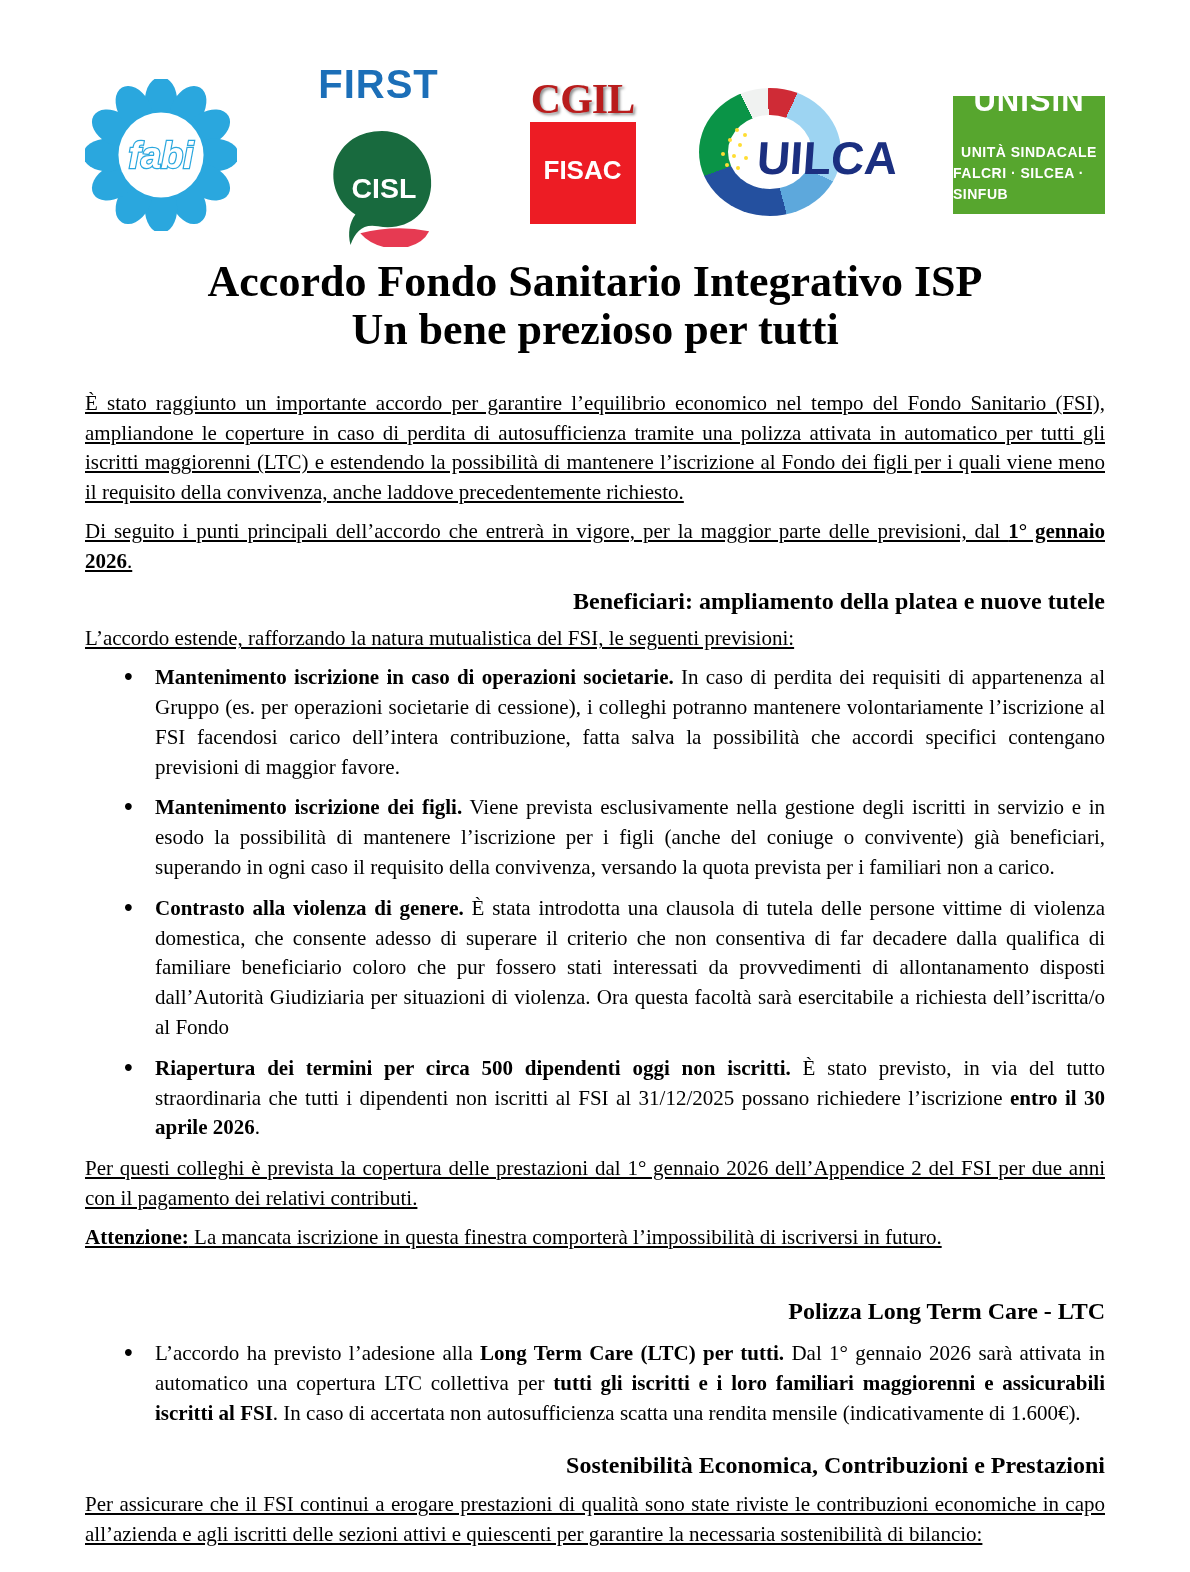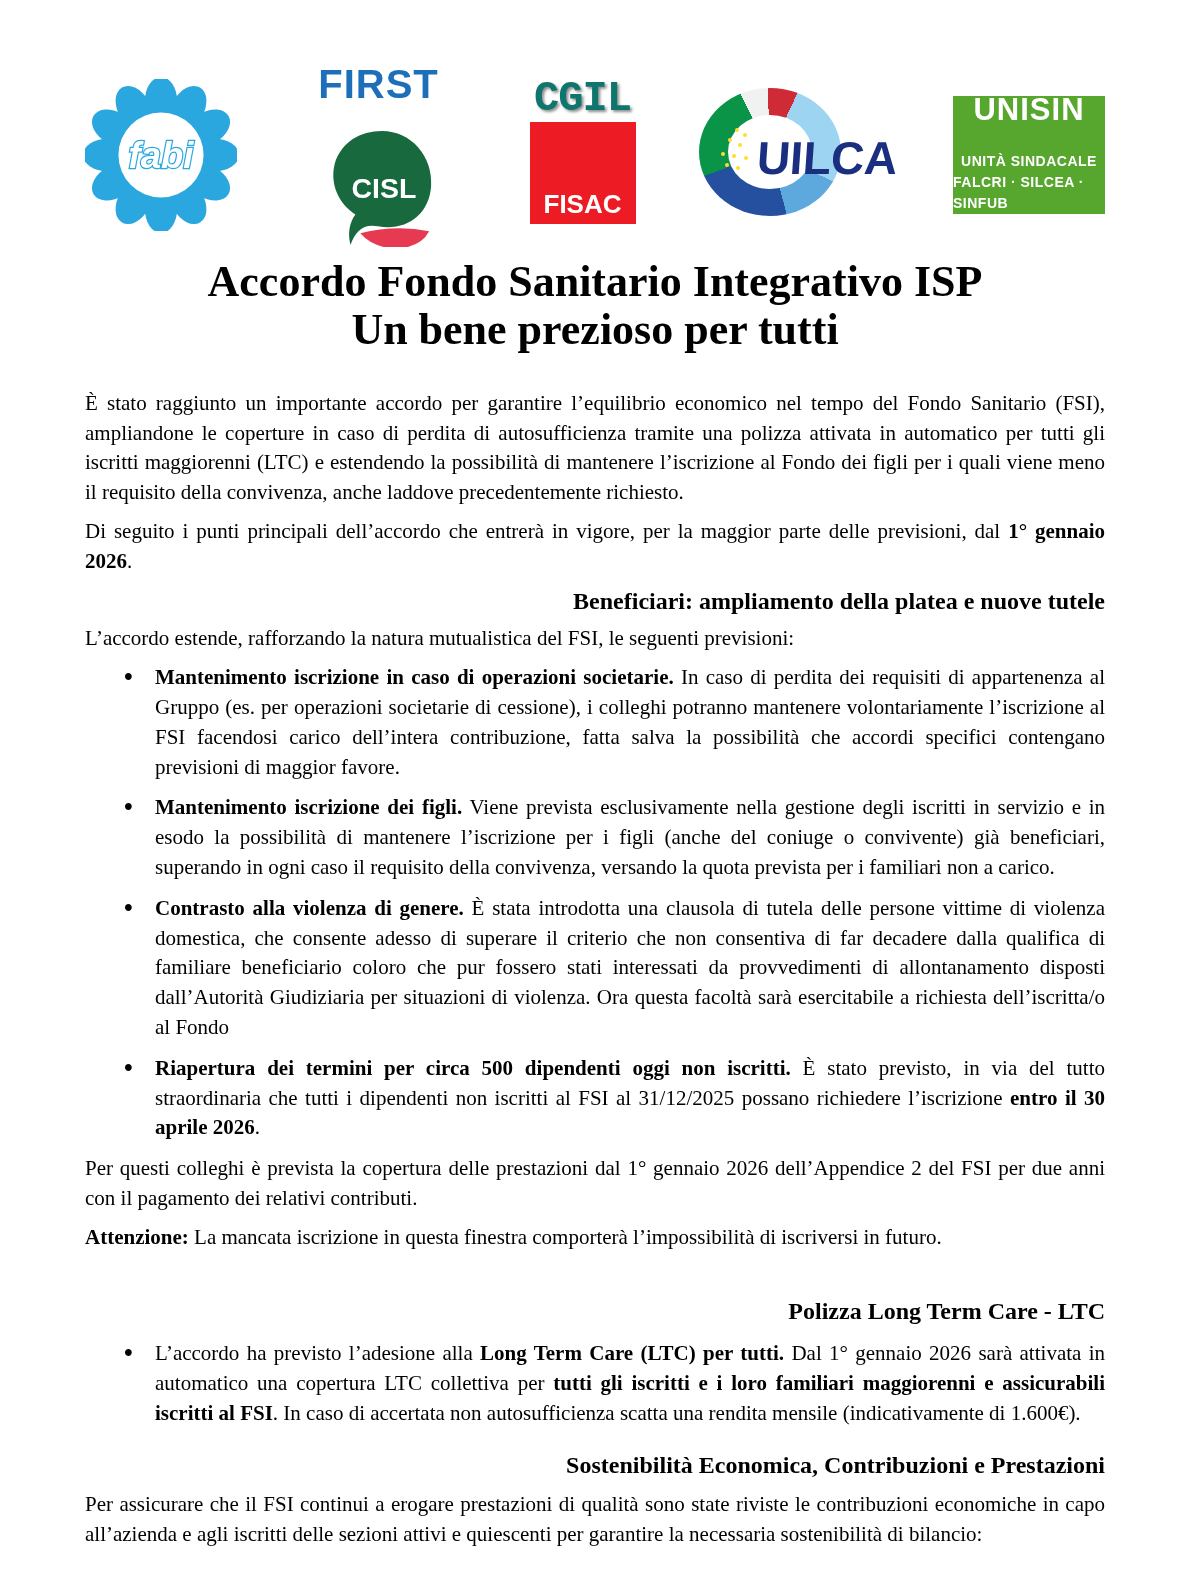--- a/index.html
+++ b/index.html
@@ -23,27 +23,27 @@
   
   .logo-firstcisl { width:175px;gap:25px; }
   .first-text {
     font-family:"Liberation Sans", sans-serif; font-weight:bold;
     font-size:40px; color:#1c6fb8; letter-spacing:1px; text-align:center; line-height:1;
   }
 
   
   .logo-cgil { width:125px; margin-top:-8px; }
   .cgil-text {
-    font-family:Liberation Mono, monospace; font-weight:bold;
-    font-size:42px; color:#0f766e; letter-spacing:-1px; line-height:1;
+    font-family:Liberation Serif, serif; font-weight:bold;
+    font-size:42px; color:#b91c1c; letter-spacing:-1px; line-height:1;
     text-shadow:2px 2px 3px rgba(0,0,0,.45); text-align:center;
   }
   .fisac-box {
     width:106px; height:102px; margin:2px auto 0; background:#ed1c24;
-    display:flex; align-items:flex-end; justify-content:center; padding-bottom:7px;
+    display:flex; align-items:center; justify-content:center; padding-bottom:7px;
   }
   .fisac-box span {
     font-family:"Liberation Sans", sans-serif; font-weight:bold;
     font-size:26px; color:#fff; letter-spacing:0; line-height:1;
   }
 
   
   .logo-uilca { position:relative; width:200px; height:150px; }
   .uilca-ring {
     position:absolute; left:0; top:8px; width:142px; height:128px; border-radius:50%;
@@ -65,34 +65,34 @@
   .uilca-text {
     position:absolute; left:58px; top:55px;
     font-family:"Liberation Sans", sans-serif; font-weight:bold;
     font-size:46px; color:#1b2f80; transform:skewX(-4deg); line-height:1;
   }
 
   
   .logo-unisin {
     width:152px; height:118px; background:#57a62e; color:#fff;
     display:flex; flex-direction:column; align-items:center; justify-content:flex-end;
-    font-family:"Liberation Sans", sans-serif;
+    padding-bottom:9px; font-family:"Liberation Sans", sans-serif;
   }
   .unisin-main { font-weight:bold; font-size:31px; letter-spacing:1px; line-height:1; margin-bottom:26px; }
   .unisin-sub1, .unisin-sub2 { font-weight:bold; font-size:14px; letter-spacing:.5px; line-height:1.5; }
 
   
   .doc-title {
     text-align:center; font-weight:bold; font-size:44px; line-height:1.1;
     margin-bottom:34px;
   }
   .para, .bullet {
     font-size:21px; line-height:29.8px; text-align:justify;
   }
-  .para { margin-bottom:9px; }
+  .para { margin-bottom:9px;text-decoration:underline; }
   .b { font-weight:bold; }
   .section-h {
     text-align:right; font-weight:bold; font-size:24px; line-height:1.2;
     margin:10px 0 9px;
   }
   .section-h.gap-lg { margin-top:44px; margin-bottom:14px; }
   .section-h.gap-md { margin-top:22px; margin-bottom:11px; }
   ul.bullets { list-style:none; margin:2px 0 4px; }
   li.bullet { position:relative; padding-left:70px; margin-bottom:11px; }
   li.bullet::before {

